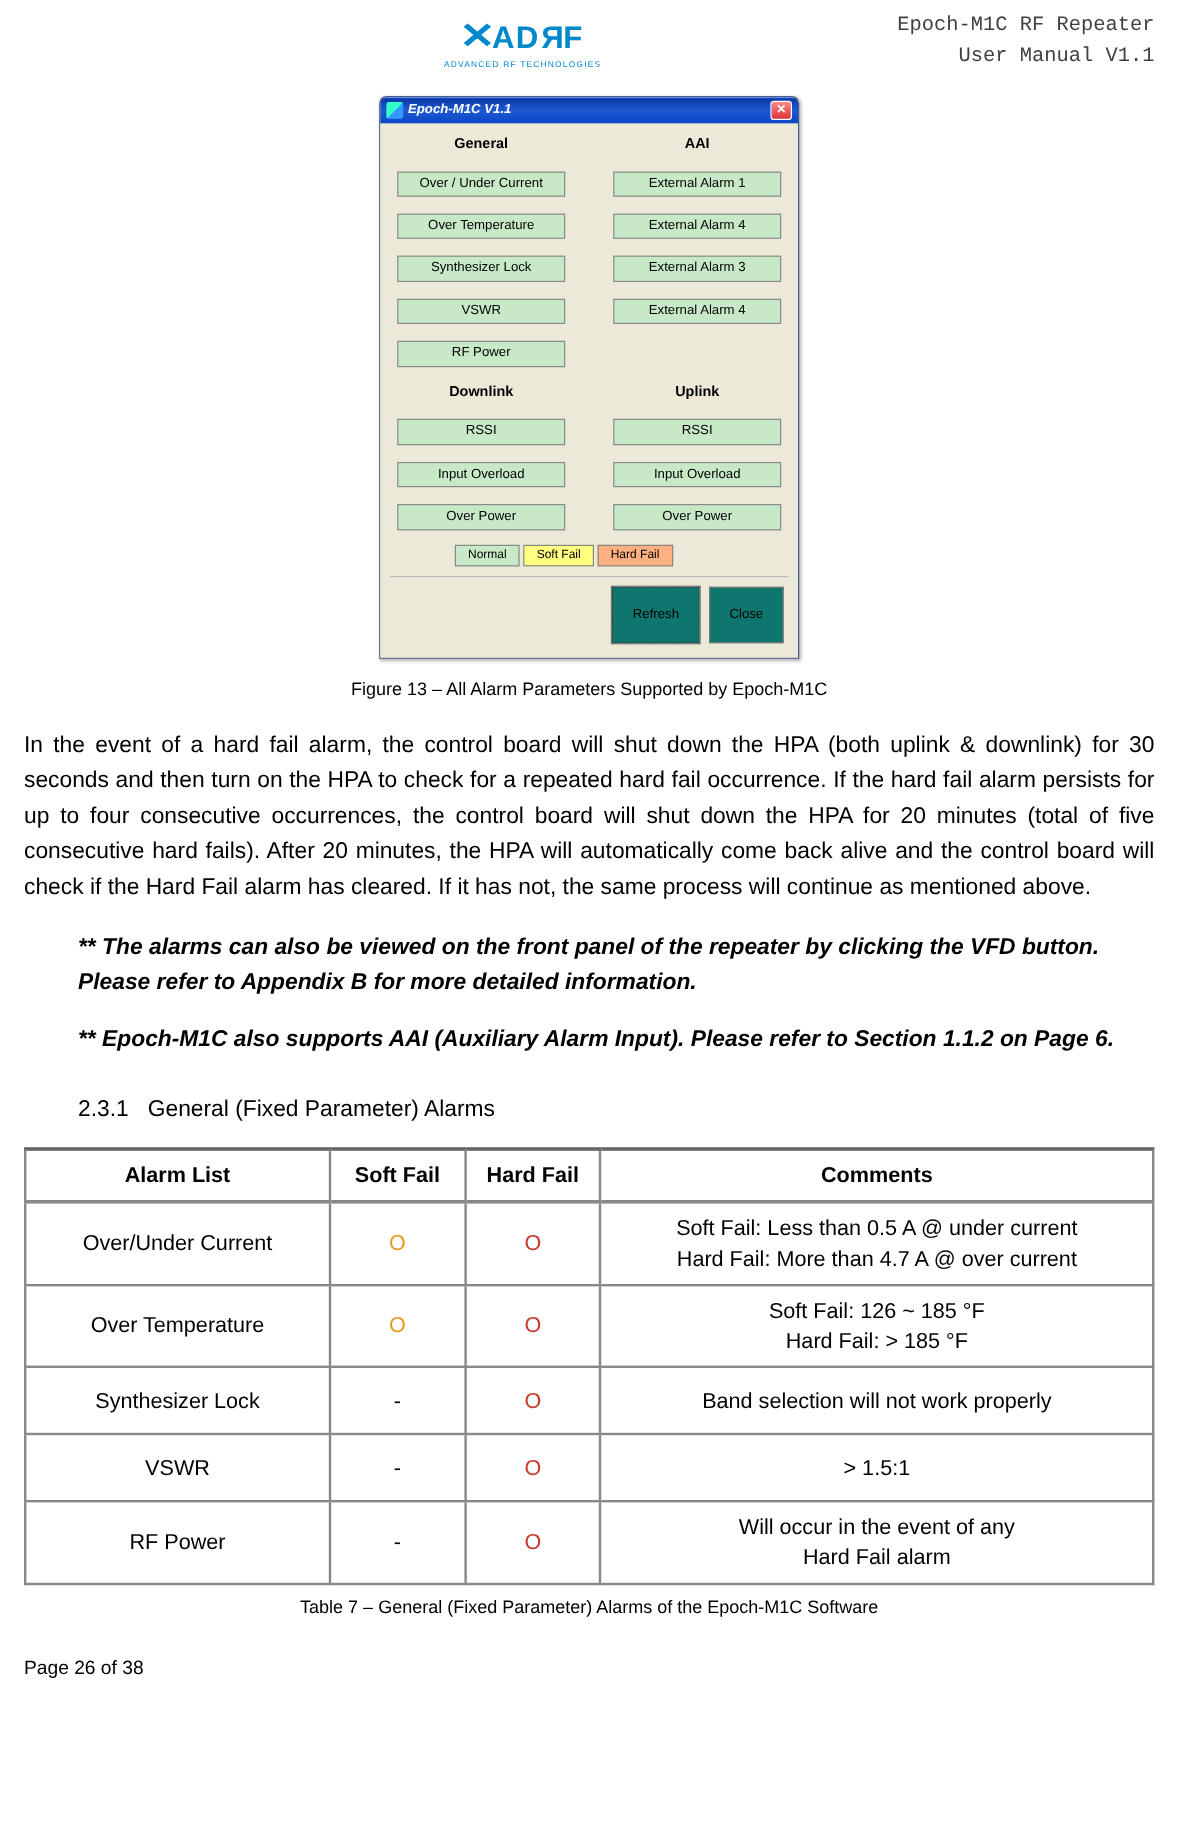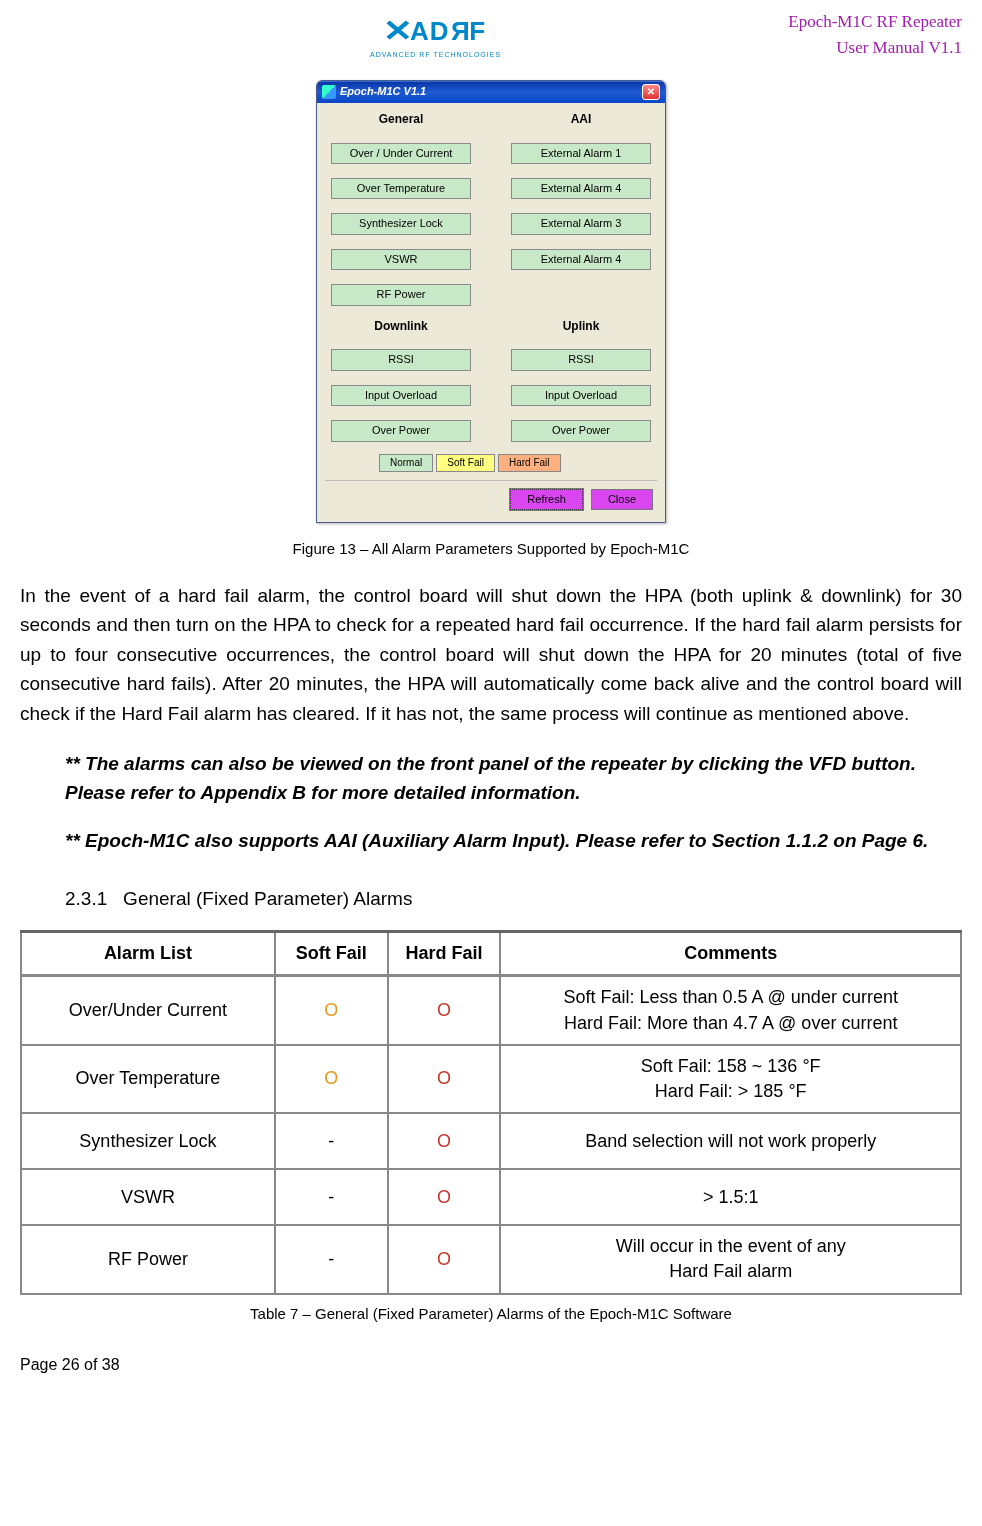--- a/index.html
+++ b/index.html
@@ -46,23 +46,23 @@
     }
     .logo-text .flip-r { display: inline-block; transform: scaleX(-1); }
     .logo-sub {
       color: #0088cc;
       font-size: 7px;
       letter-spacing: 1px;
       margin-top: -2px;
     }
     .header-right {
       text-align: right;
-      color: #a21caf;
+      color: #404040;
       font-size: 17px;
-      font-family: Liberation Serif, serif;
+      font-family: Liberation Mono, monospace;
     }
     .header-right div:first-child { margin-bottom: 2px; }
     .screenshot-wrap {
       display: flex;
       justify-content: center;
       margin-bottom: 15px;
     }
     .win {
       width: 350px;
       border: 1px solid #4a5d8c;
@@ -117,22 +117,22 @@
       padding: 1px 10px;
       font-size: 10px;
     }
     .lb.normal { background: #c7e9c7; }
     .lb.soft { background: #ffff80; }
     .lb.hard { background: #ffb080; }
     .hr { border-top: 1px solid #bbb; margin: 8px 0; }
     .win-btns { display: flex; justify-content: flex-end; gap: 8px; margin-top: 6px; padding-right: 4px; }
     .btn {
       border: 1px solid #777;
-      padding: 2px 16px;
-      background: #d946ef;
+      padding: 15px 16px;
+      background: #0f766e;
       font-size: 11px;
     }
     .btn.refresh { border: 1px dotted #333; outline: 1px solid #777; }
     .caption {
       text-align: center;
       font-size: 15px;
       margin-bottom: 22px;
     }
     .para {
       font-size: 19px;
@@ -288,21 +288,21 @@
     <td>
       <div>Soft Fail: Less than 0.5 A @ under current</div>
       <div>Hard Fail: More than 4.7 A @ over current</div>
     </td>
   </tr>
   <tr>
     <td class="left">Over Temperature</td>
     <td class="o">O</td>
     <td class="ored">O</td>
     <td>
-      <div>Soft Fail: 158 ~ 136 °F</div>
+      <div>Soft Fail: 126 ~ 185 °F</div>
       <div>Hard Fail: &gt; 185  °F</div>
     </td>
   </tr>
   <tr>
     <td class="left">Synthesizer Lock</td>
     <td>-</td>
     <td class="ored">O</td>
     <td>
       <div>Band selection will not work properly</div>
     </td>

